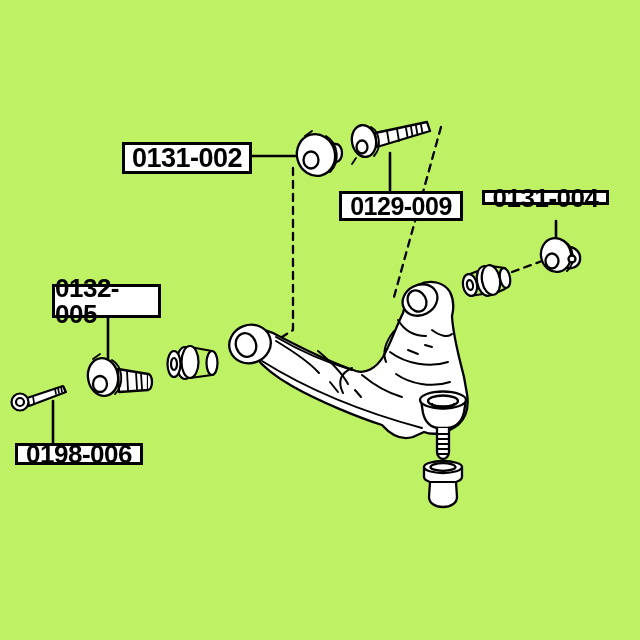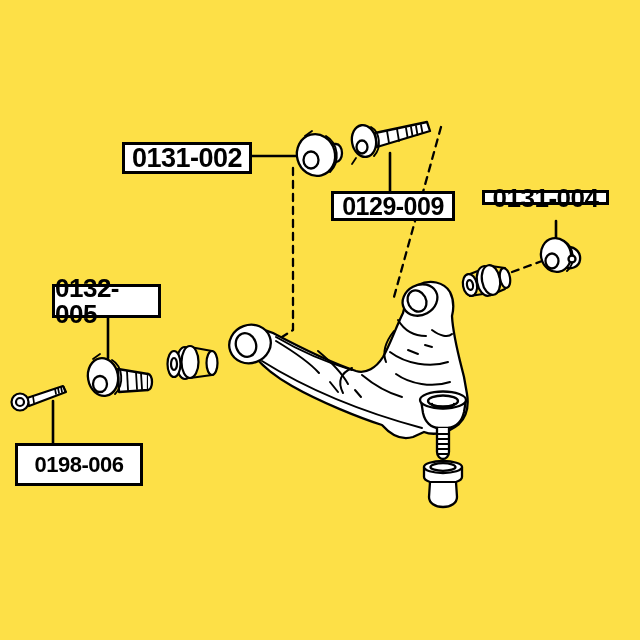--- a/index.html
+++ b/index.html
@@ -1,32 +1,32 @@
 <!DOCTYPE html>
 <html><head>
 <meta charset="utf-8">
 <style>
   html,body{margin:0;padding:0;background:#ffffff;}
   .stage{
-    position:relative;width:640px;height:640px;background:#fde047;
+    position:relative;width:640px;height:640px;background:#bef264;
     overflow:hidden;font-family:"Liberation Sans",sans-serif;
   }
   .stage svg{position:absolute;left:0;top:0;z-index:1;}
   .part-label{
     position:absolute;z-index:2;box-sizing:border-box;
     display:flex;align-items:center;justify-content:center;
     border:3px solid #000;background:#fff;color:#000;
     font-weight:bold;letter-spacing:-0.5px;line-height:1;
     font-family:"Liberation Sans",sans-serif;
   }
   .lbl-0131-002{left:122px;top:142px;width:130px;height:32px;font-size:27px;}
-  .lbl-0129-009{left:331px;top:191px;width:124px;height:30px;font-size:25px;}
+  .lbl-0129-009{left:339px;top:191px;width:124px;height:30px;font-size:25px;}
   .lbl-0131-004{left:482px;top:190px;width:127px;height:15px;font-size:26px;}
   .lbl-0132-005{left:52px; top:284px;width:109px;height:34px;font-size:26px;}
-  .lbl-0198-006{left:15px; top:443px;width:128px;height:43px;font-size:22px;}
+  .lbl-0198-006{left:15px; top:443px;width:128px;height:22px;font-size:26px;}
   .drawline{fill:none;stroke:#000;stroke-linecap:round;stroke-linejoin:round;}
 </style>
 </head>
 <body>
 
 <div class="stage">
 
   <svg width="640" height="640" viewBox="0 0 640 640">
 
     <g class="drawline" stroke-width="2.6">

